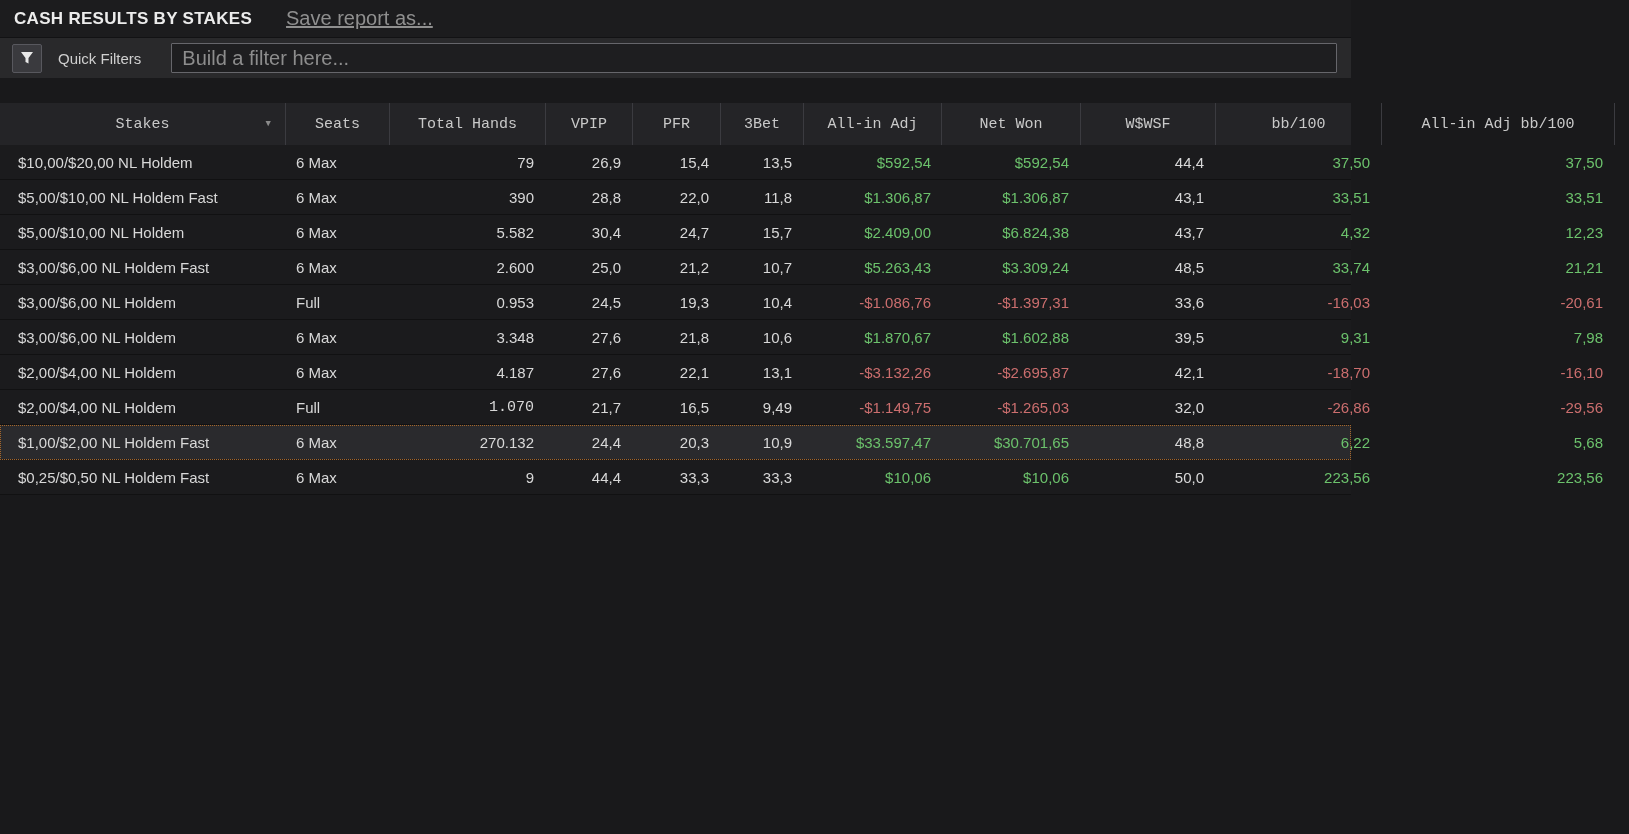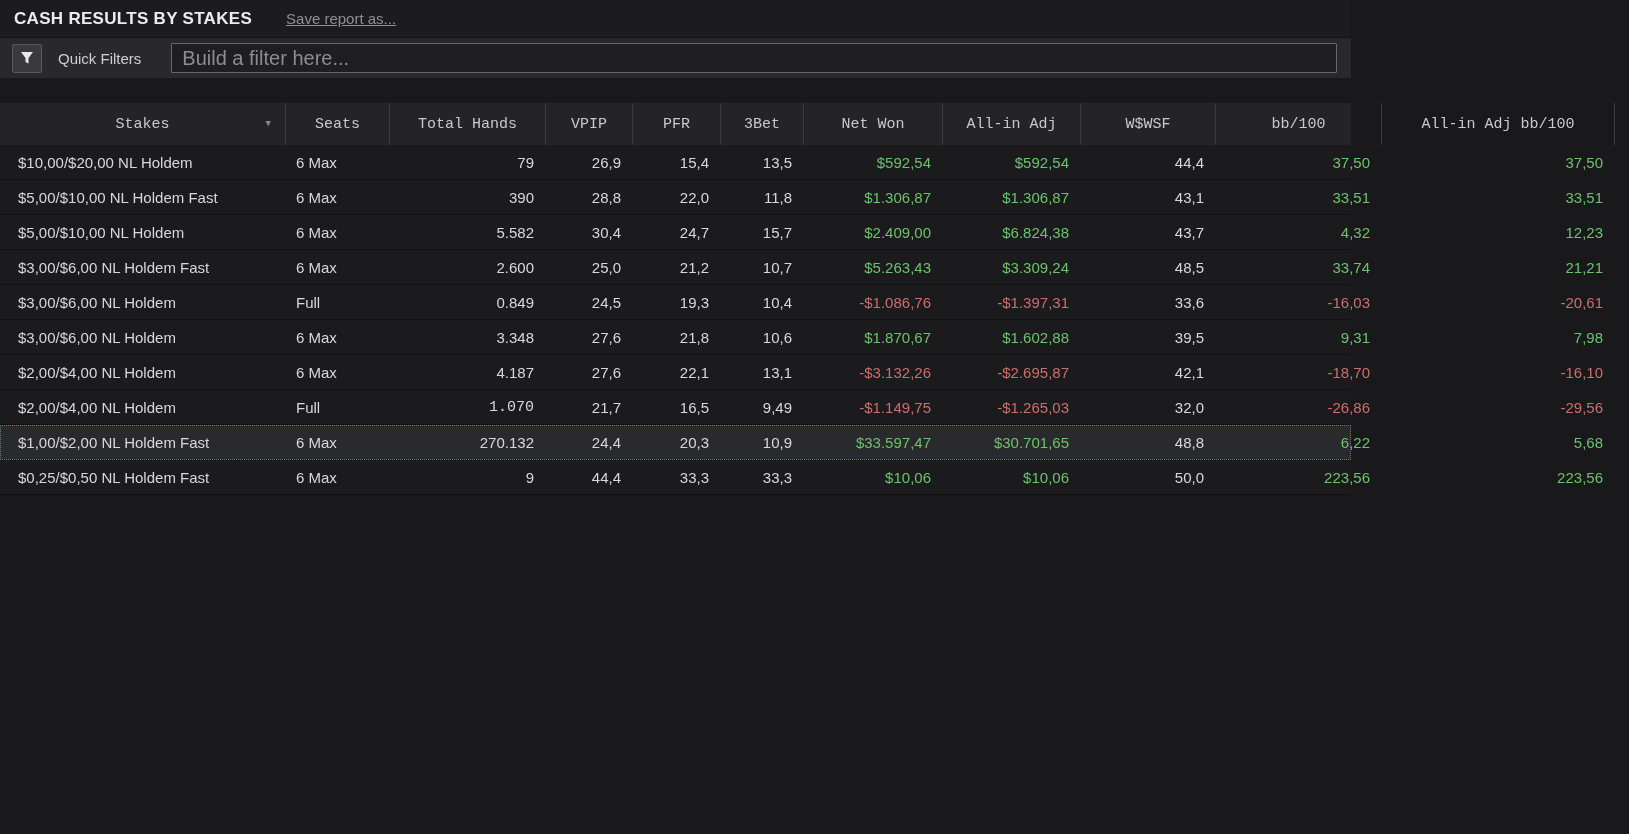--- a/index.html
+++ b/index.html
@@ -14,21 +14,21 @@
   
   .title-bar {
     height: 37px; flex: 0 0 auto;
     display: flex; align-items: center;
     background: #1c1c1e; padding-left: 14px;
   }
   .page-title {
     color: #ececec; font-size: 17px; font-weight: 700; letter-spacing: .3px;
   }
   .save-link {
-    margin-left: 34px; color: #8f8f8f; font-size: 15px;
+    margin-left: 34px; color: #8f8f8f; font-size: 20px;
     text-decoration: underline; cursor: pointer;
   }
 
   
   .filter-bar {
     height: 41px; flex: 0 0 auto;
     background: #29292b; border-top: 1px solid #121214;
     display: flex; align-items: center; padding: 0 12px 0 12px;
   }
   .funnel-btn {
@@ -137,25 +137,25 @@
       </div>
       <div class="hcell" style="width: 87px;">
         <span>VPIP</span>
       </div>
       <div class="hcell" style="width: 88px;">
         <span>PFR</span>
       </div>
       <div class="hcell" style="width: 83px;">
         <span>3Bet</span>
       </div>
+      <div class="hcell" style="width: 138px;">
+        <span>All-in Adj</span>
+      </div>
       <div class="hcell" style="width: 139px;">
         <span>Net Won</span>
-      </div>
-      <div class="hcell" style="width: 138px;">
-        <span>All-in Adj</span>
       </div>
       <div class="hcell" style="width: 135px;">
         <span>W$WSF</span>
       </div>
       <div class="hcell" style="width: 166px;">
         <span>bb/100</span>
       </div>
       <div class="hcell" style="width: 233px;">
         <span>All-in Adj bb/100</span>
       </div>
@@ -211,21 +211,21 @@
         <div class="cell align-right" style="width: 83px;">10,7</div>
         <div class="cell align-right positive" style="width: 139px;">$5.263,43</div>
         <div class="cell align-right positive" style="width: 138px;">$3.309,24</div>
         <div class="cell align-right" style="width: 135px;">48,5</div>
         <div class="cell align-right positive" style="width: 166px;">33,74</div>
         <div class="cell align-right positive" style="width: 233px;">21,21</div>
       </div>
       <div class="trow">
         <div class="cell align-left" style="width: 286px;">$3,00/$6,00 NL Holdem</div>
         <div class="cell align-left2" style="width: 104px;">Full</div>
-        <div class="cell align-right" style="width: 156px;">0.849</div>
+        <div class="cell align-right" style="width: 156px;">0.953</div>
         <div class="cell align-right" style="width: 87px;">24,5</div>
         <div class="cell align-right" style="width: 88px;">19,3</div>
         <div class="cell align-right" style="width: 83px;">10,4</div>
         <div class="cell align-right negative" style="width: 139px;">-$1.086,76</div>
         <div class="cell align-right negative" style="width: 138px;">-$1.397,31</div>
         <div class="cell align-right" style="width: 135px;">33,6</div>
         <div class="cell align-right negative" style="width: 166px;">-16,03</div>
         <div class="cell align-right negative" style="width: 233px;">-20,61</div>
       </div>
       <div class="trow">

